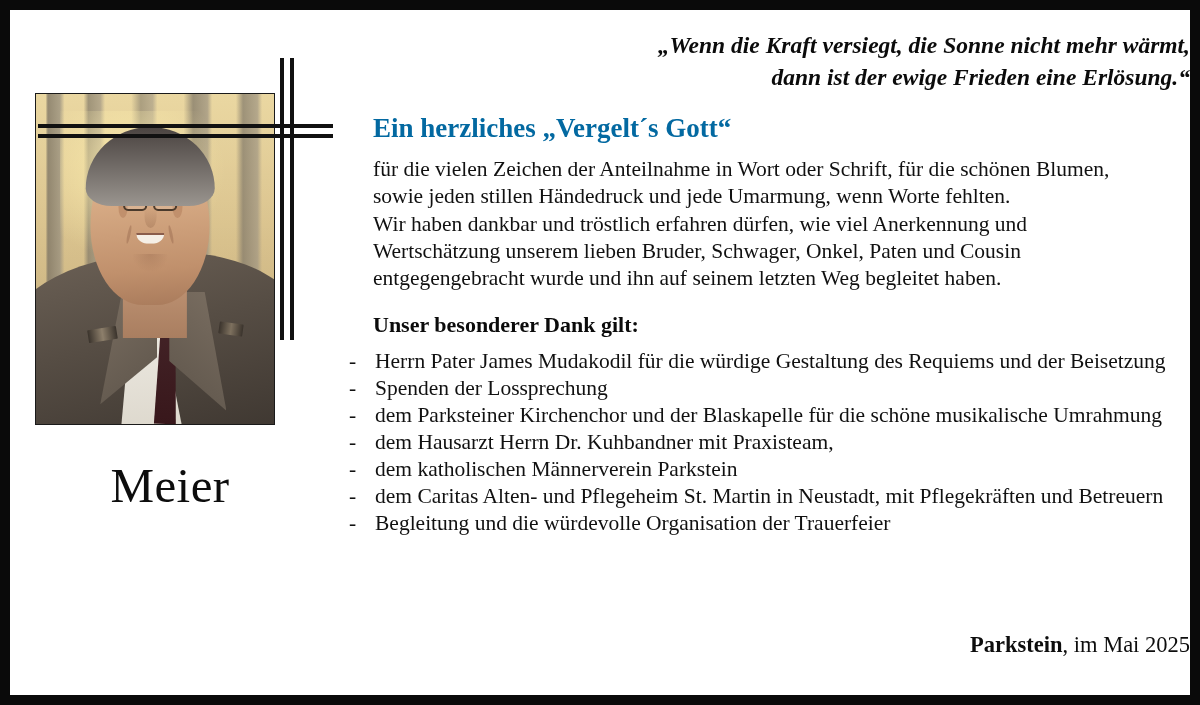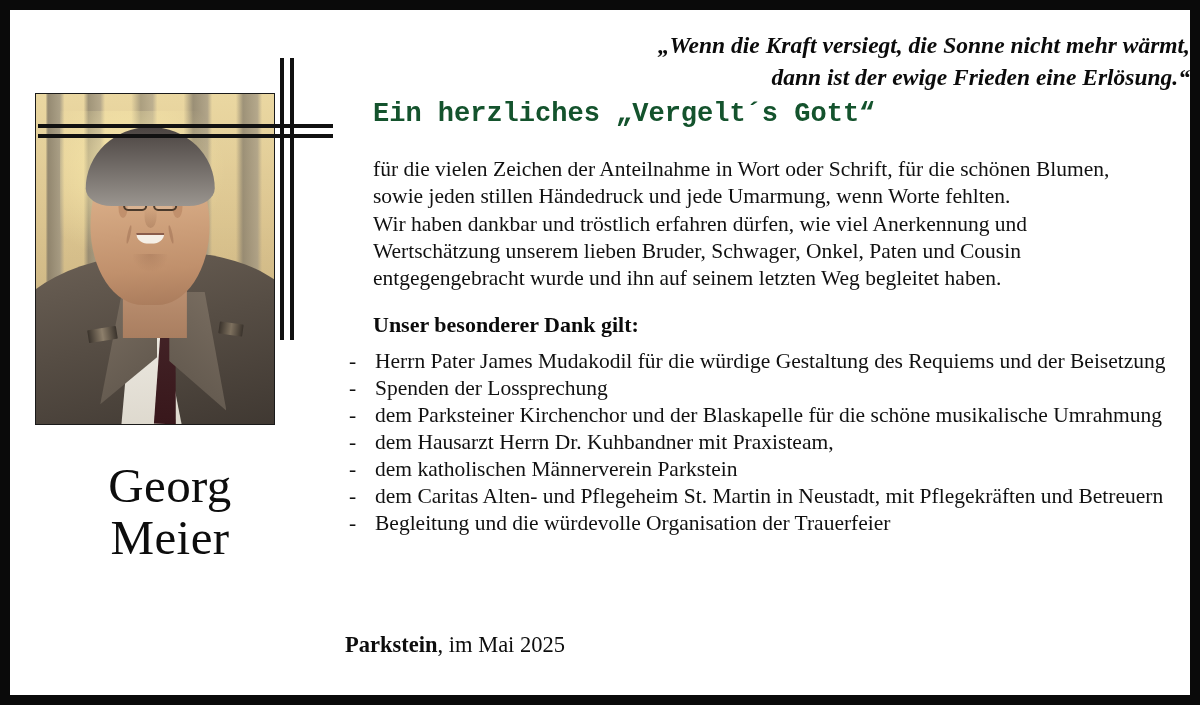--- a/index.html
+++ b/index.html
@@ -328,25 +328,24 @@
     font-size: 23.5px;
     line-height: 1.36;
     color: #0b0b0b;
     padding-right: 10px;
     box-sizing: border-box;
   }
 
   .thanks-heading {
     position: absolute;
     left: 28px;
-    top: 89px;
+    top: 103px;
     font-size: 27px;
     font-weight: bold;
-    color: #14532d;
-    font-family: Liberation Mono, monospace;
+    color: #0369a1;
   }
 
   .intro {
     position: absolute;
     left: 28px;
     top: 146px;
     width: 830px;
     font-size: 21.5px;
     line-height: 1.27;
     color: #111111;
@@ -383,21 +382,21 @@
     color: #111111;
   }
   .tl-line { display: block; white-space: nowrap; }
   .tl-line.cont { padding-left: 0; }
 
   .signature {
     position: absolute;
     left: 0;
     top: 620px;
     width: 855px;
-    text-align: left;
+    text-align: right;
     padding-right: 10px;
     box-sizing: border-box;
     font-size: 22.5px;
     line-height: 1.33;
     color: #0d0d0d;
   }
   .signature b { font-weight: bold; }
 </style>
 </head>
 <body>
@@ -440,21 +439,20 @@
     </div>
 
     <div class="cross">
       <div class="cross-v-a"></div>
       <div class="cross-v-b"></div>
       <div class="cross-h-a"></div>
       <div class="cross-h-b"></div>
     </div>
 
     <div class="deceased-name">
-      <div>Georg</div>
       <div>Meier</div>
     </div>
 
   </div>
 
   <div class="right-col">
 
     <div class="quote">
       <div>„Wenn die Kraft versiegt, die Sonne nicht mehr wärmt,</div>
       <div>dann ist der ewige Frieden eine Erlösung.“</div>

